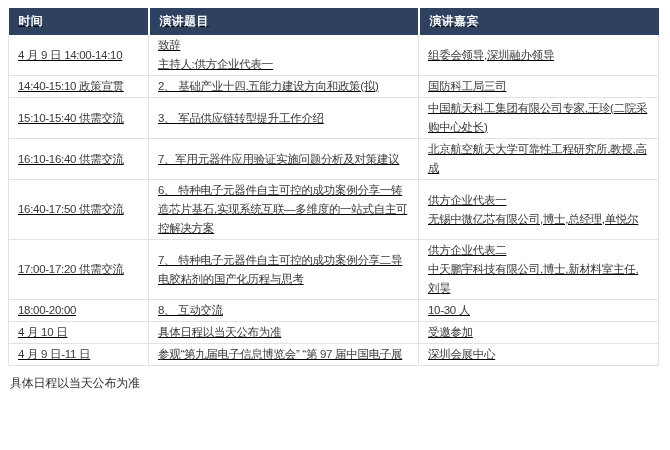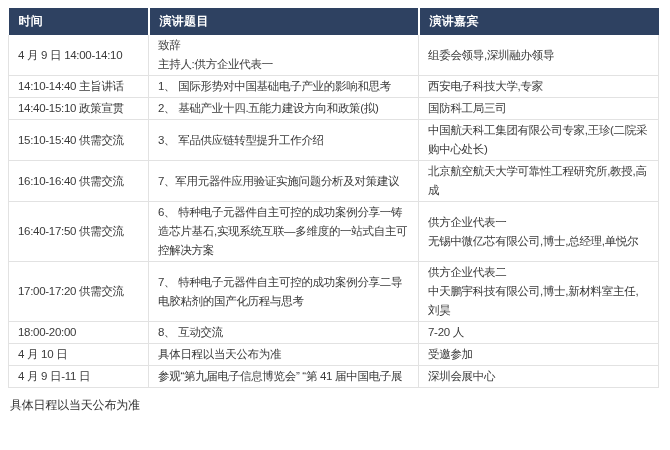--- a/index.html
+++ b/index.html
@@ -9,20 +9,21 @@
     background: #ffffff;
     font-family: "Liberation Sans", "DejaVu Sans", sans-serif;
     overflow: hidden;
   }
   .wrap { padding: 8px 12px 0 8px; }
 
   table.agenda {
     width: 650px;
     border-collapse: collapse;
     table-layout: fixed;
+    text-decoration: underline;
   }
   th {
     background: var(--header_bg, #2e4161);
     color: var(--header_text, #ffffff);
     font-size: 12px;
     font-weight: bold;
     text-align: left;
     padding: 5px 10px;
     border-right: 2px solid #ffffff;
     letter-spacing: 0.3px;
@@ -67,25 +68,20 @@
       </tr>
     </thead>
     <tbody>
       <tr>
         <td class="time">4 月 9 日 14:00-14:10</td>
         <td class="topic">致辞
 主持人:供方企业代表一</td>
         <td class="guest">组委会领导,深圳融办领导</td>
       </tr>
       <tr>
-        <td class="time">14:10-14:40 主旨讲话</td>
-        <td class="topic">1、 国际形势对中国基础电子产业的影响和思考</td>
-        <td class="guest">西安电子科技大学,专家</td>
-      </tr>
-      <tr>
         <td class="time">14:40-15:10 政策宣贯</td>
         <td class="topic">2、 基础产业十四.五能力建设方向和政策(拟)</td>
         <td class="guest">国防科工局三司</td>
       </tr>
       <tr>
         <td class="time">15:10-15:40 供需交流</td>
         <td class="topic">3、 军品供应链转型提升工作介绍</td>
         <td class="guest">中国航天科工集团有限公司专家,王珍(二院采购中心处长)</td>
       </tr>
       <tr>
@@ -101,29 +97,29 @@
       </tr>
       <tr>
         <td class="time">17:00-17:20 供需交流</td>
         <td class="topic">7、 特种电子元器件自主可控的成功案例分享二导电胶粘剂的国产化历程与思考</td>
         <td class="guest">供方企业代表二
 中天鹏宇科技有限公司,博士,新材料室主任,刘昊</td>
       </tr>
       <tr>
         <td class="time">18:00-20:00</td>
         <td class="topic">8、 互动交流</td>
-        <td class="guest">7-20 人</td>
+        <td class="guest">10-30 人</td>
       </tr>
       <tr>
         <td class="time">4 月 10 日</td>
         <td class="topic">具体日程以当天公布为准</td>
         <td class="guest">受邀参加</td>
       </tr>
       <tr>
         <td class="time">4 月 9 日-11 日</td>
-        <td class="topic">参观“第九届电子信息博览会” “第 41 届中国电子展</td>
+        <td class="topic">参观“第九届电子信息博览会” “第 97 届中国电子展</td>
         <td class="guest">深圳会展中心</td>
       </tr>
     </tbody>
   </table>
 
   <div class="footer-note">具体日程以当天公布为准</div>
 </div>
 
 </body></html>

